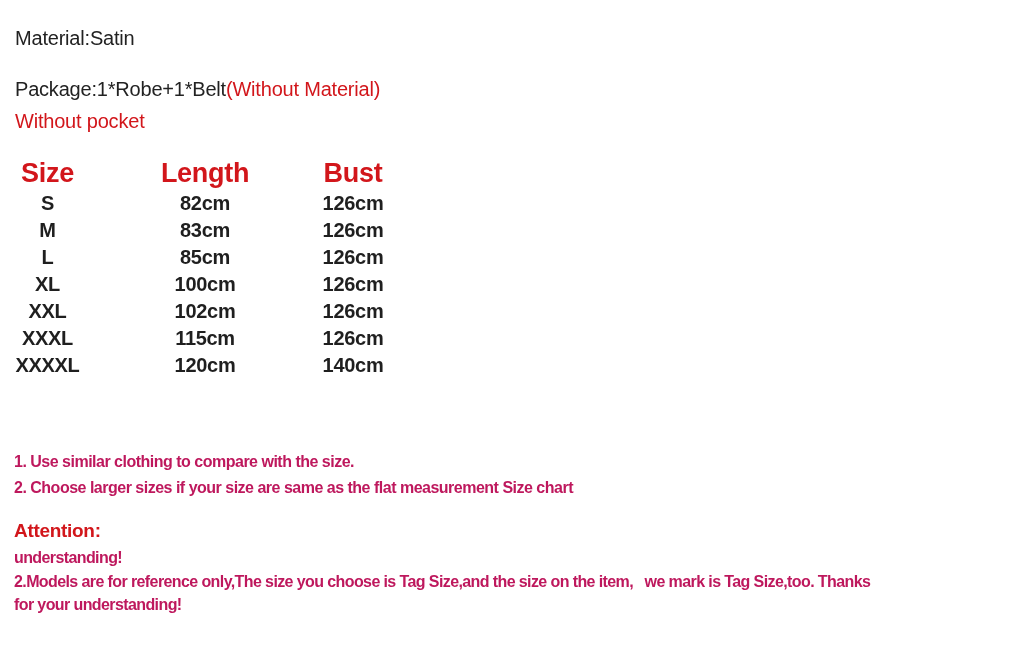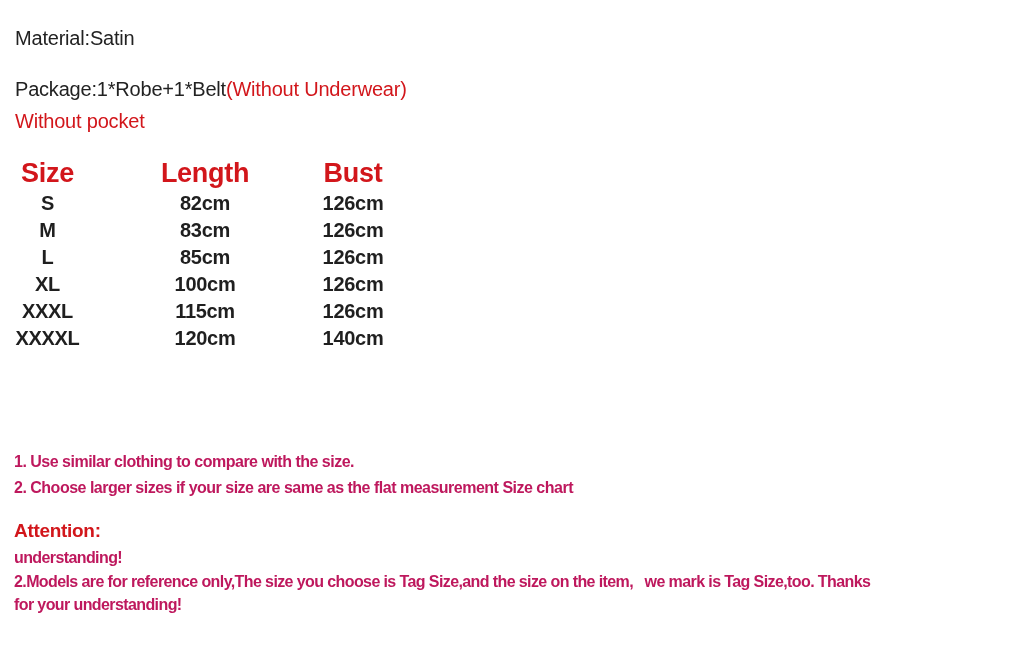--- a/index.html
+++ b/index.html
@@ -84,21 +84,21 @@
   }
   #attention-lines .line { white-space: pre; }
 </style>
 </head>
 <body>
 
 <div id="page">
 
   <div class="abs info-line" style="top:28px">Material:Satin</div>
 
-  <div class="abs info-line" style="top:79px"><span>Package:1*Robe+1*Belt</span><span class="red">(Without Underwear)</span></div>
+  <div class="abs info-line" style="top:79px"><span>Package:1*Robe+1*Belt</span><span class="red">(Without Material)</span></div>
 
   <div class="abs info-line red" style="top:111px">Without pocket</div>
 
   <div class="abs" id="size-table-wrap">
     <table>
       <colgroup>
           <col style="width:95px">
           <col style="width:220px">
           <col style="width:76px">
         </colgroup>
@@ -124,20 +124,25 @@
           <td>L</td>
           <td>85cm</td>
           <td>126cm</td>
         </tr>
         <tr>
           <td>XL</td>
           <td>100cm</td>
           <td>126cm</td>
         </tr>
         <tr>
+          <td>XXL</td>
+          <td>102cm</td>
+          <td>126cm</td>
+        </tr>
+        <tr>
           <td>XXXL</td>
           <td>115cm</td>
           <td>126cm</td>
         </tr>
         <tr>
           <td>XXXXL</td>
           <td>120cm</td>
           <td>140cm</td>
         </tr>
       </tbody>

